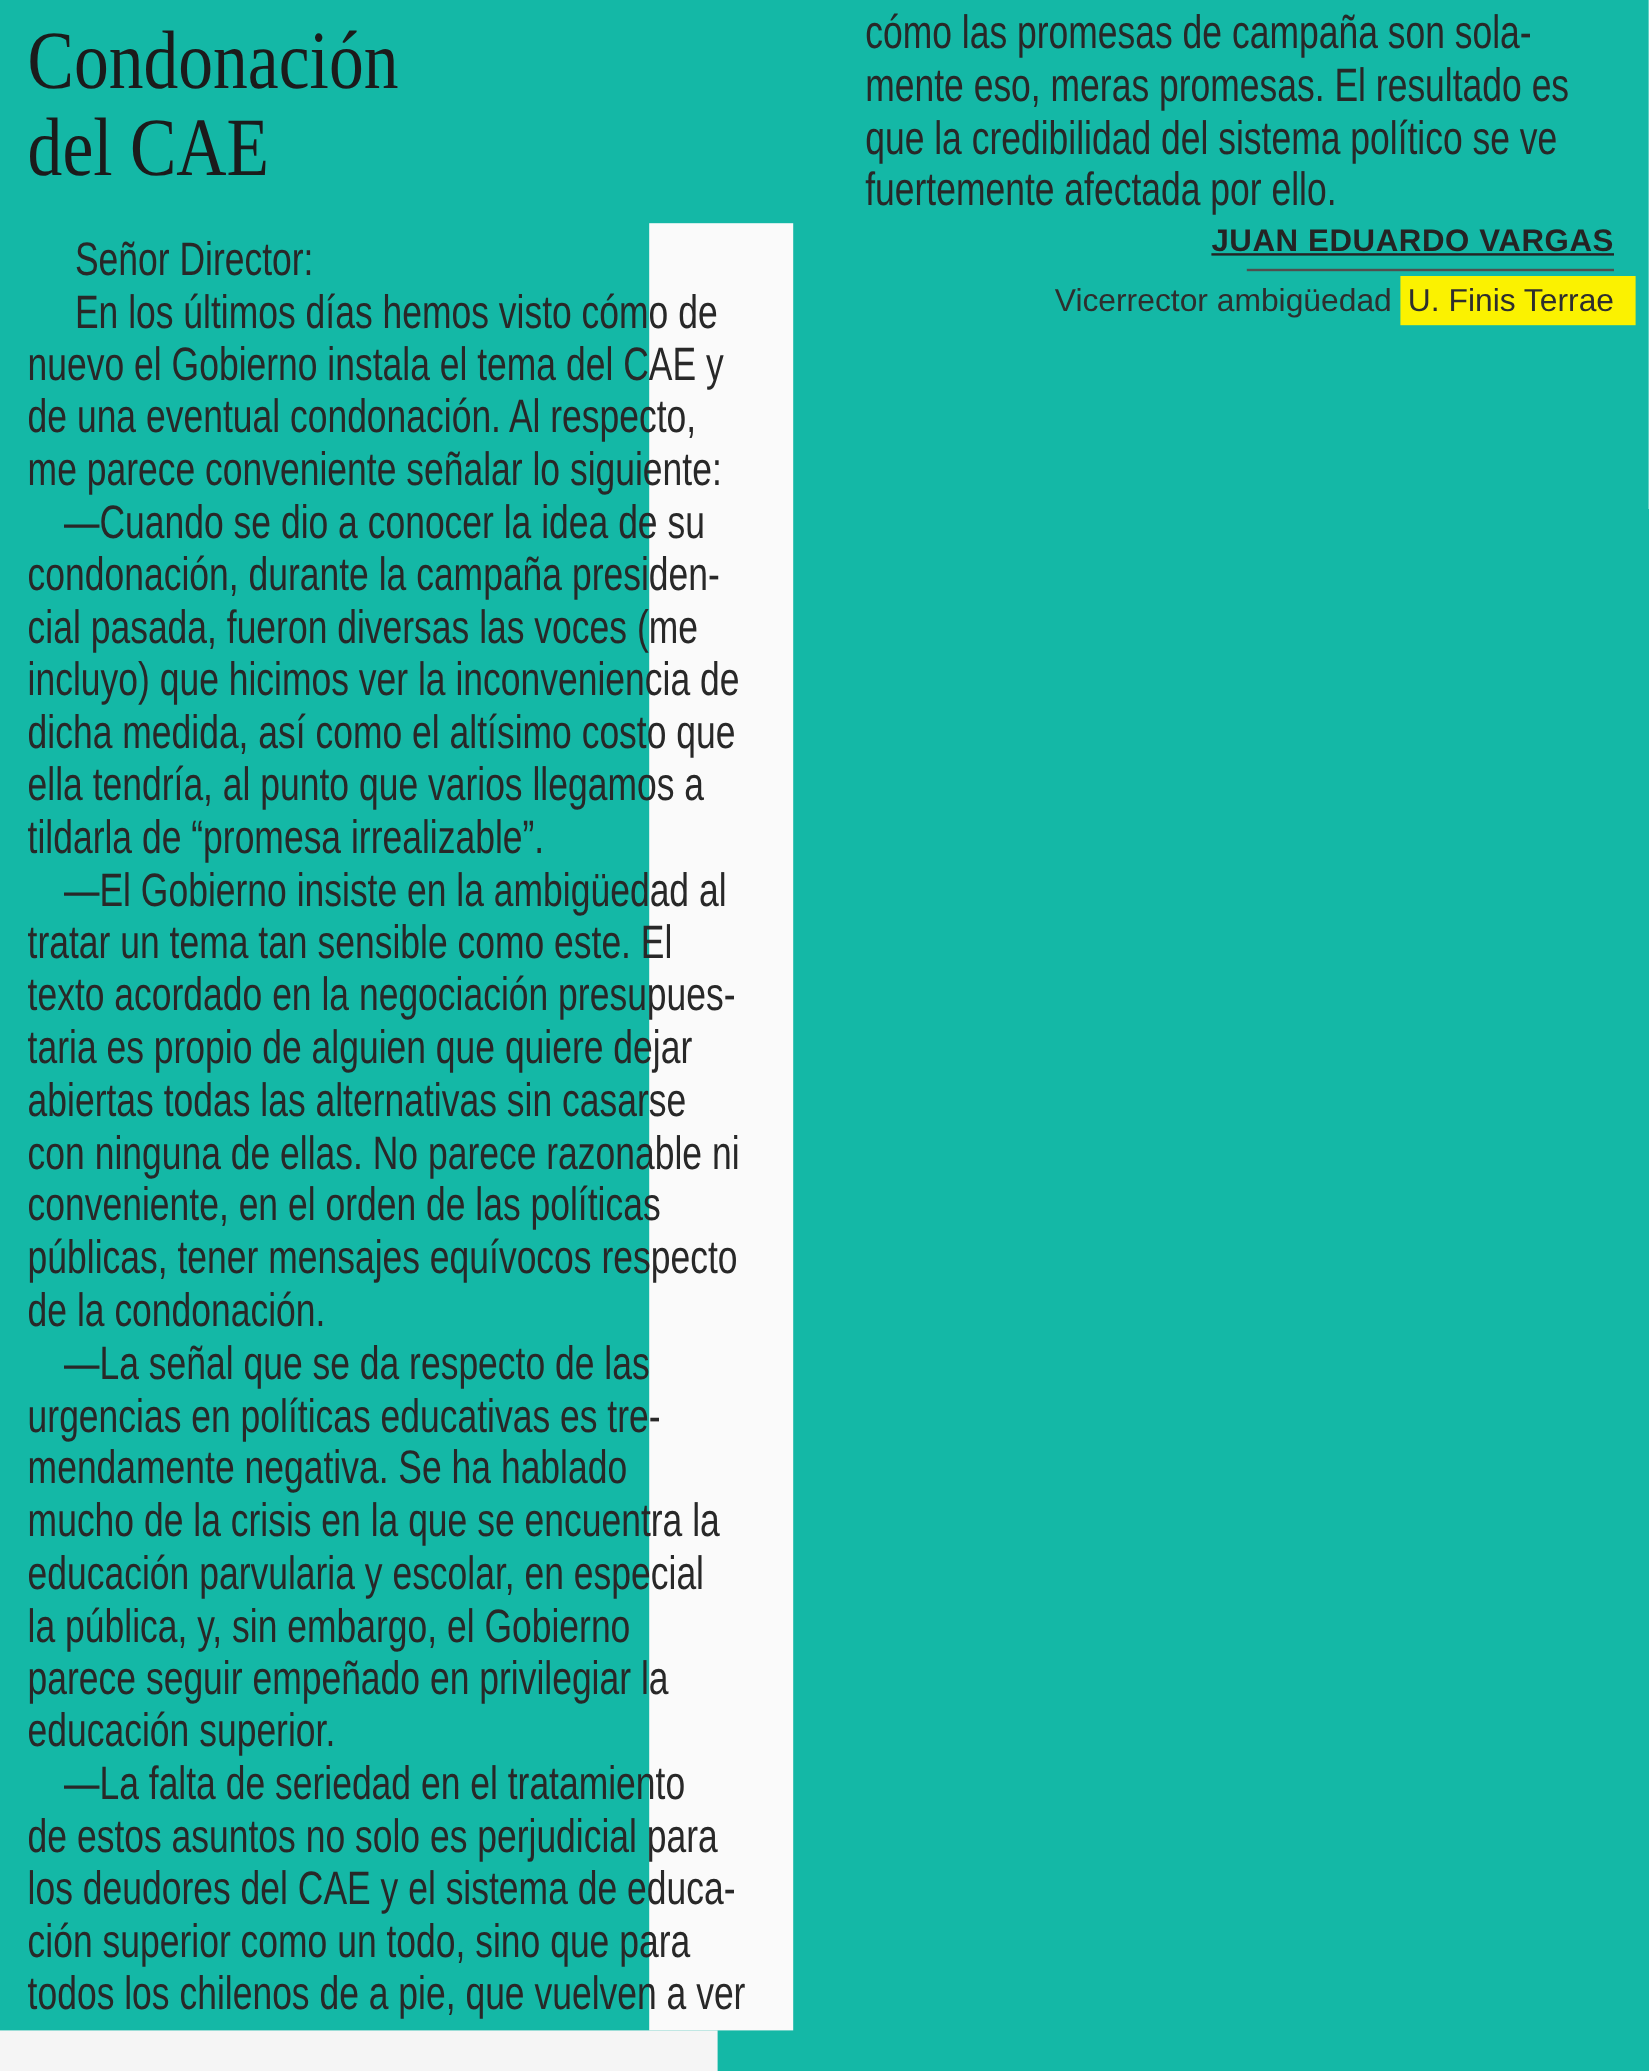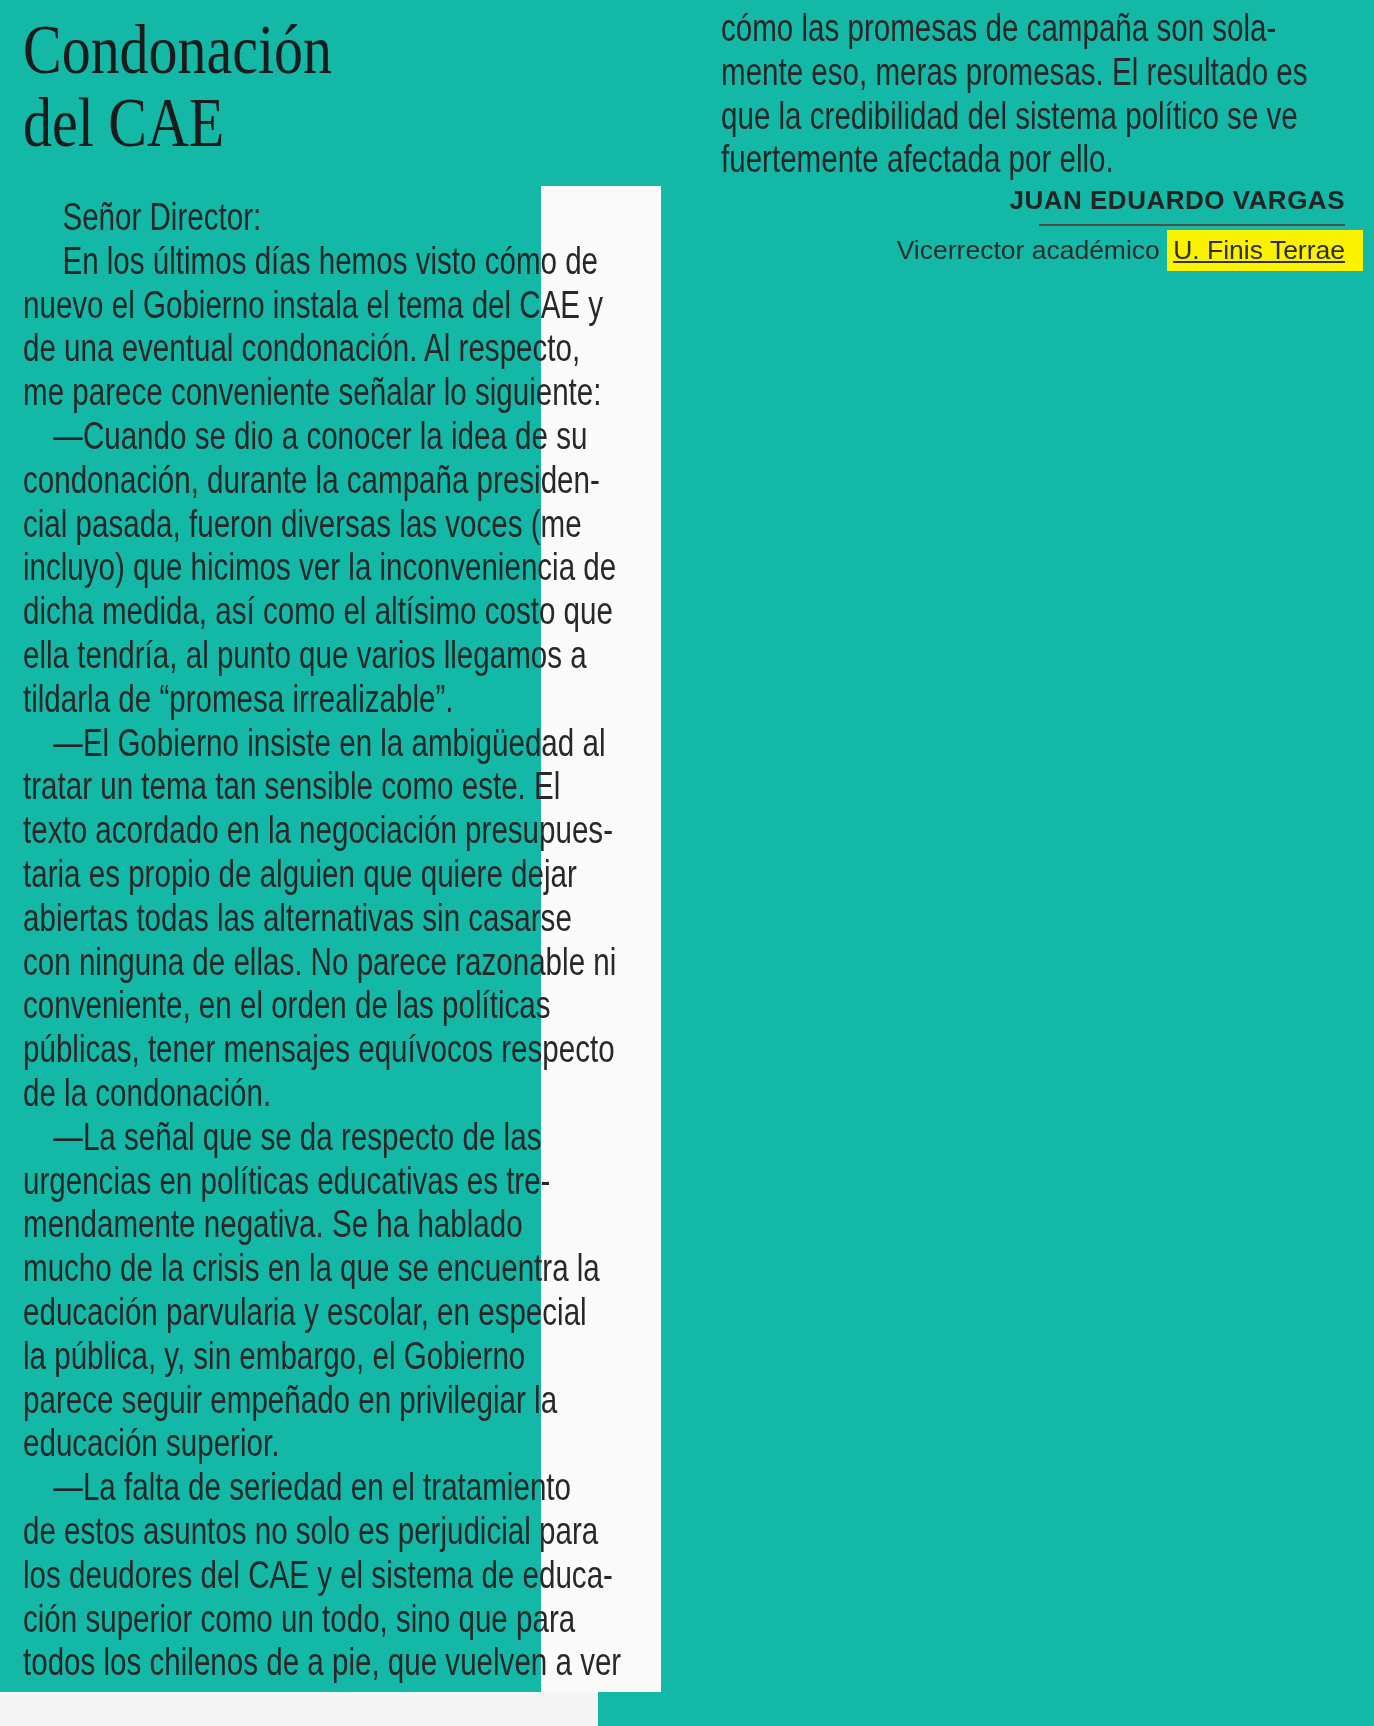--- a/index.html
+++ b/index.html
@@ -56,20 +56,21 @@
     text-align: right;
     color: #2b2b2b;
   }
   .sig-name {
     font-weight: 700;
     font-size: 26px;
     line-height: 40px;
     letter-spacing: 0.5px;
     color: #242424;
     white-space: nowrap;
+    text-decoration: underline;
   }
   .sig-rule {
     height: 2px;
     width: 306px;
     background: #4f4f4f;
     margin: 4px 0 4px auto;
   }
   .sig-role {
     font-size: 26.5px;
     line-height: 40px;
@@ -135,17 +136,17 @@
       <div class="line">cómo las promesas de campaña son sola-</div>
       <div class="line">mente eso, meras promesas. El resultado es</div>
       <div class="line">que la credibilidad del sistema político se ve</div>
       <div class="line">fuertemente afectada por ello.</div>
     </div>
 
   <div class="signature">
     <div class="sig-name">JUAN EDUARDO VARGAS</div>
     <div class="sig-rule" style="background: rgb(79, 79, 79);"></div>
     <div class="sig-role">
-      <span>Vicerrector académico </span><span class="hl" style="background: rgb(251, 242, 0); text-decoration: underline;">U. Finis Terrae</span>
+      <span>Vicerrector ambigüedad </span><span class="hl" style="background: rgb(251, 242, 0);">U. Finis Terrae</span>
     </div>
   </div>
 
 </div>
 
 </body></html>

